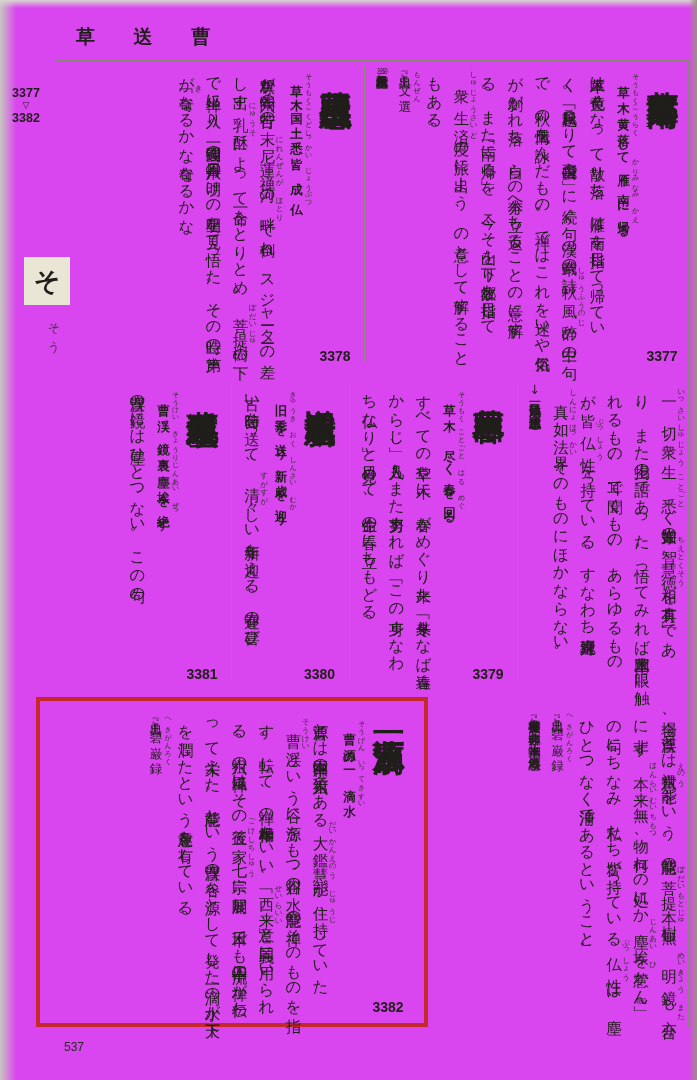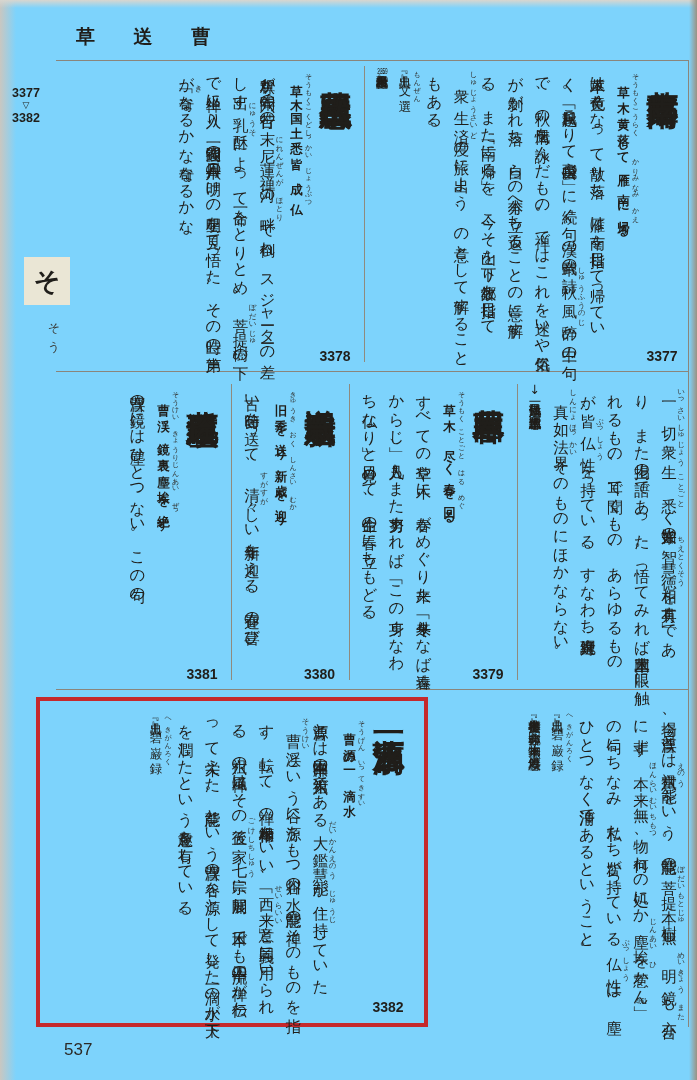--- a/index.html
+++ b/index.html
@@ -1,31 +1,31 @@
 <!DOCTYPE html>
 <html lang="ja"><head>
 <meta charset="utf-8">
 <style>
   html,body{margin:0;padding:0;}
-  .page{position:relative;width:697px;height:1080px;background:#7dd3fc;overflow:hidden;
+  .page{position:relative;width:697px;height:1080px;background:#d946ef;overflow:hidden;
         font-family:"DejaVu Sans",sans-serif;color:#201e1a;}
   .edge{position:absolute;pointer-events:none;}
   .edge-left{left:0;top:0;width:16px;height:1080px;background:linear-gradient(90deg,#c9c7c1,rgba(201,199,193,0));}
   .edge-top{left:0;top:0;width:697px;height:8px;background:linear-gradient(180deg,#d8d6cf,rgba(216,214,207,0));}
   .edge-right{right:0;top:0;width:8px;height:1080px;background:linear-gradient(270deg,#9a9181,rgba(154,145,129,0));}
 
   .running-head{position:absolute;left:76px;top:24px;font-size:19px;font-weight:bold;letter-spacing:16px;white-space:nowrap;}
   .range{position:absolute;left:6px;top:86px;width:40px;font-family:"Liberation Sans","DejaVu Sans",sans-serif;
          font-weight:bold;font-size:12.5px;line-height:14px;text-align:center;}
   .range span{display:block;}
   .range .mark{font-size:9px;line-height:11px;}
   .tab{position:absolute;left:24px;top:257px;width:46px;height:48px;background:#eae6d5;
        display:flex;align-items:center;justify-content:center;font-size:26px;font-weight:bold;}
   .tab-sub{position:absolute;left:45px;top:314px;writing-mode:vertical-rl;font-size:12px;letter-spacing:4px;color:#3a3a35;}
-  .pageno{position:absolute;left:64px;top:1040px;font-family:"Liberation Sans","DejaVu Sans",sans-serif;font-size:17px;color:#2c2a26;}
+  .pageno{position:absolute;left:64px;top:1040px;font-family:"Liberation Sans","DejaVu Sans",sans-serif;font-size:12px;color:#2c2a26;}
 
   .rule-h{position:absolute;left:56px;width:632px;height:1px;background:#8a857b;}
   .rule-v{position:absolute;left:688px;top:60px;width:1px;height:967px;background:#8a857b;}
 
   .band{position:absolute;writing-mode:vertical-rl;text-orientation:mixed;}
   #band1{left:54px;top:66px;width:634px;height:296px;}
   #band2{left:54px;top:384px;width:634px;height:296px;}
   #band3{left:26px;top:697px;width:662px;height:330px;}
 
   .entry,.cont{padding:0 3px;}

